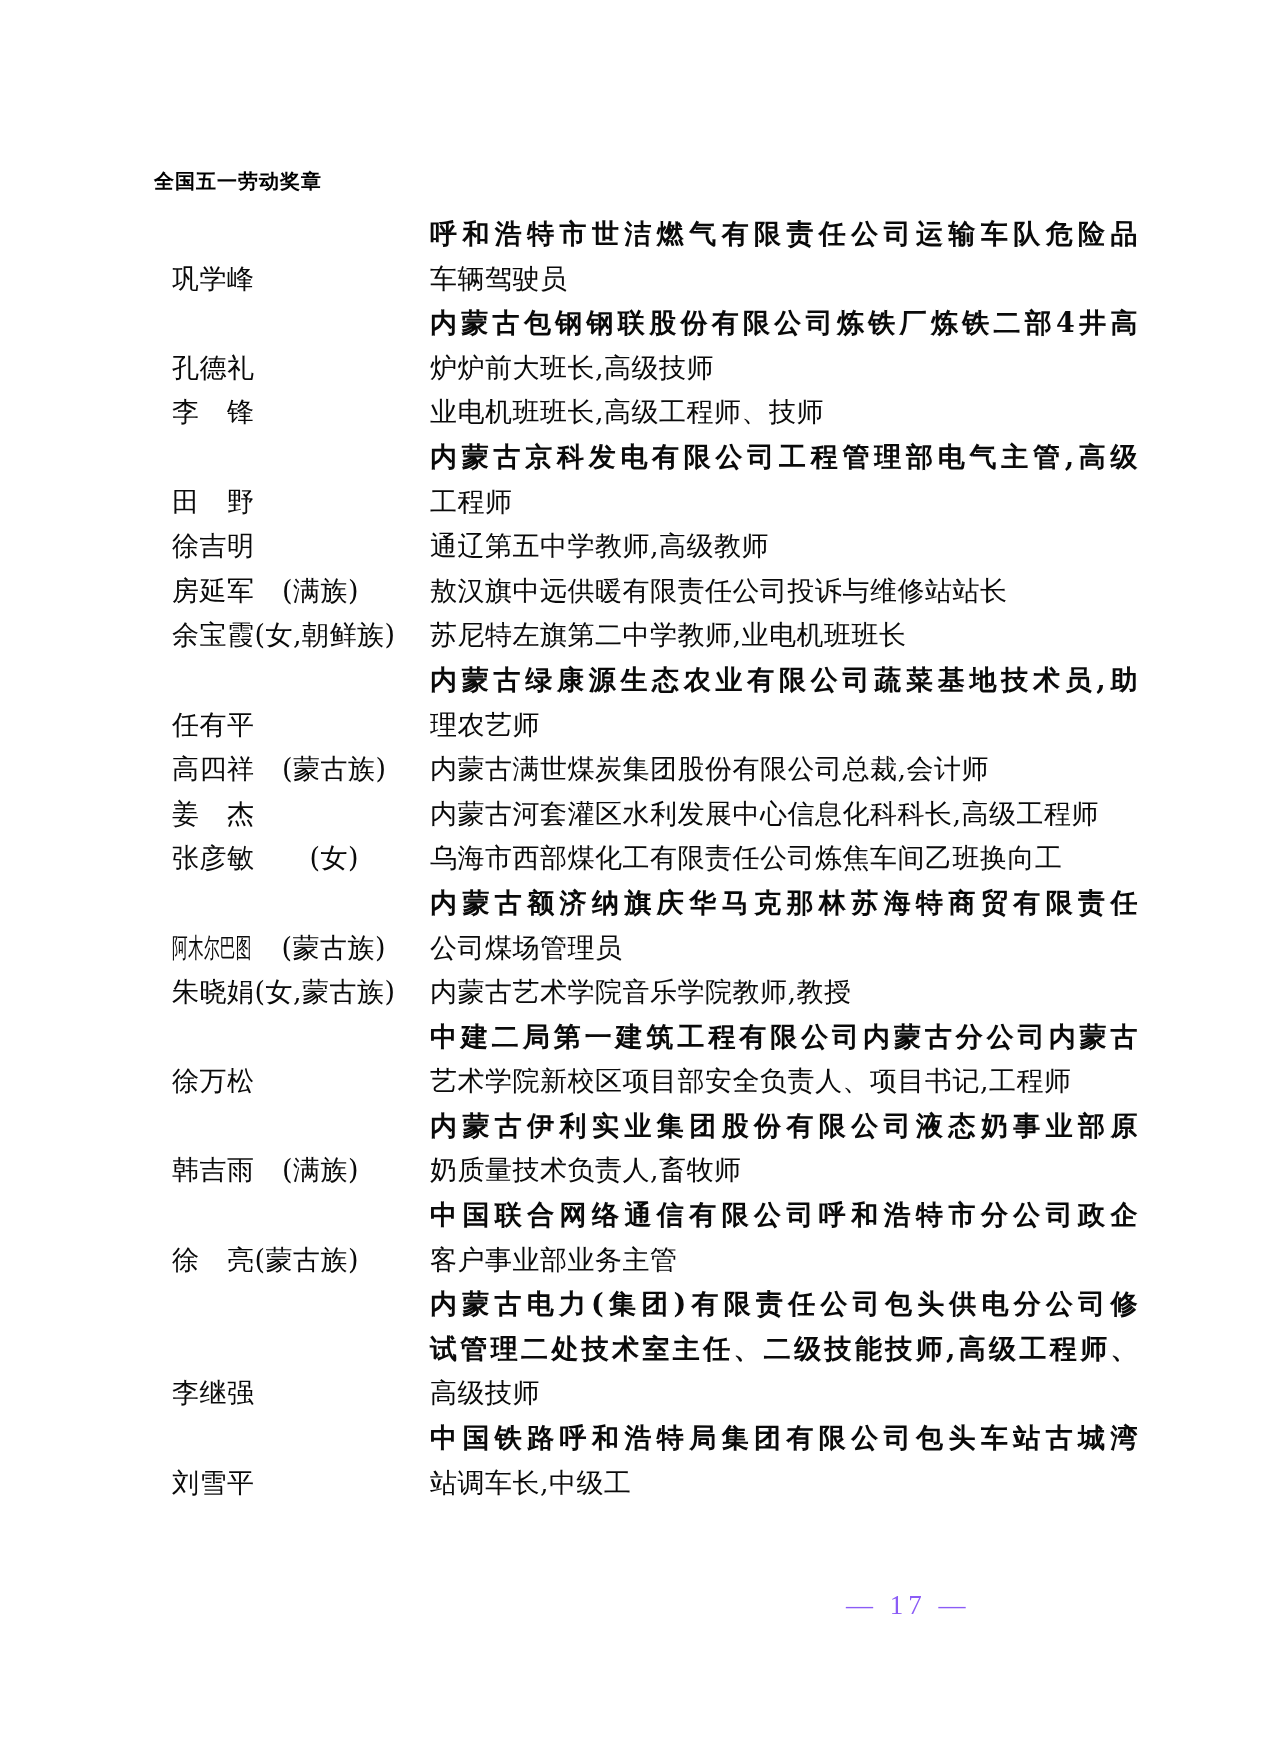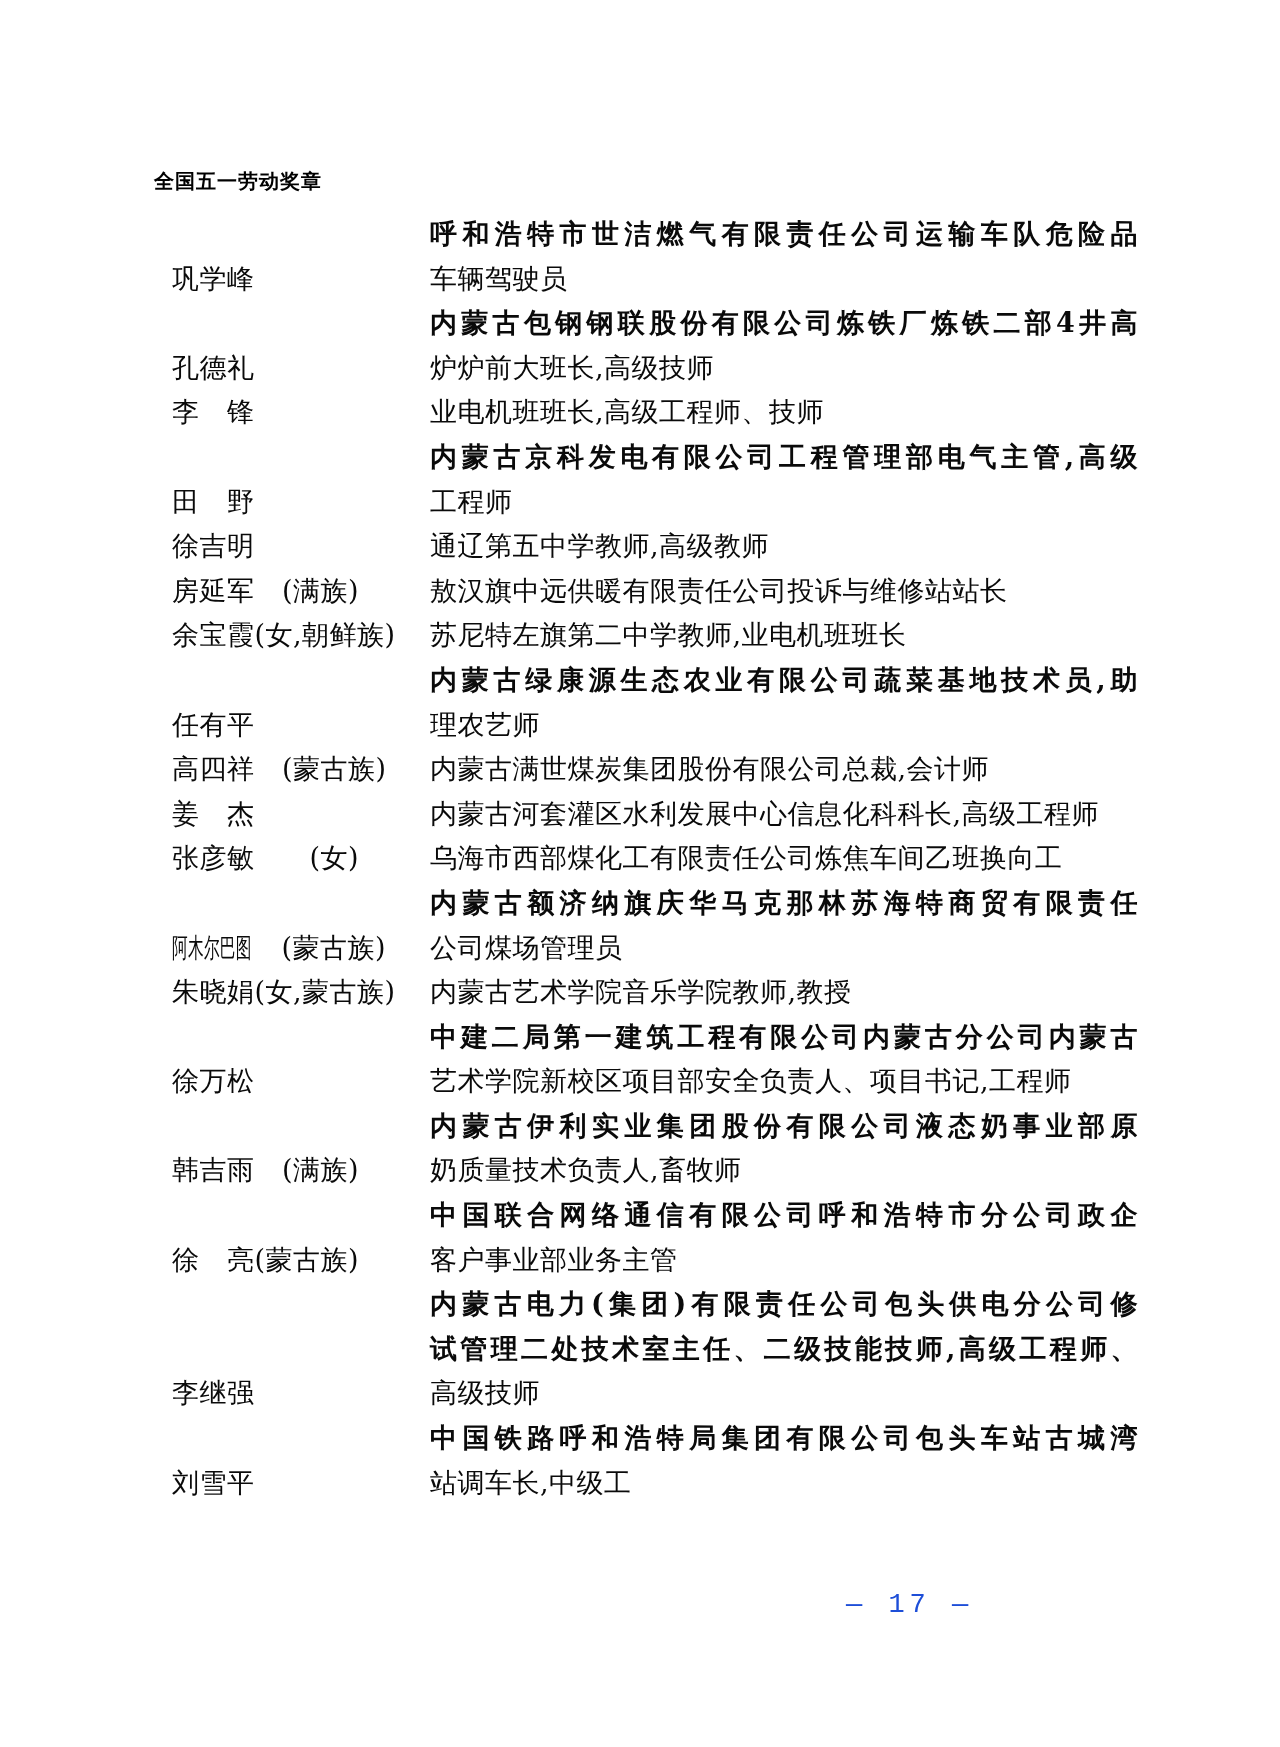--- a/index.html
+++ b/index.html
@@ -56,22 +56,22 @@
   .desc-line.fill{
     text-align:justify;
     text-align-last:justify;
     font-weight:bold;
   }
   .page-number{
     position:absolute;
     left:846px;top:1590px;
     font-size:27px;
     letter-spacing:5px;
-    font-family:Liberation Mono, monospace;
-    color:#1d4ed8;
+    font-family:Liberation Serif, serif;
+    color:#8b5cf6;
     white-space:pre;
     text-align:right;
   }
 </style>
 </head>
 <body>
 
 <div class="page">
   <h1 class="doc-title">全国五一劳动奖章</h1>
 

